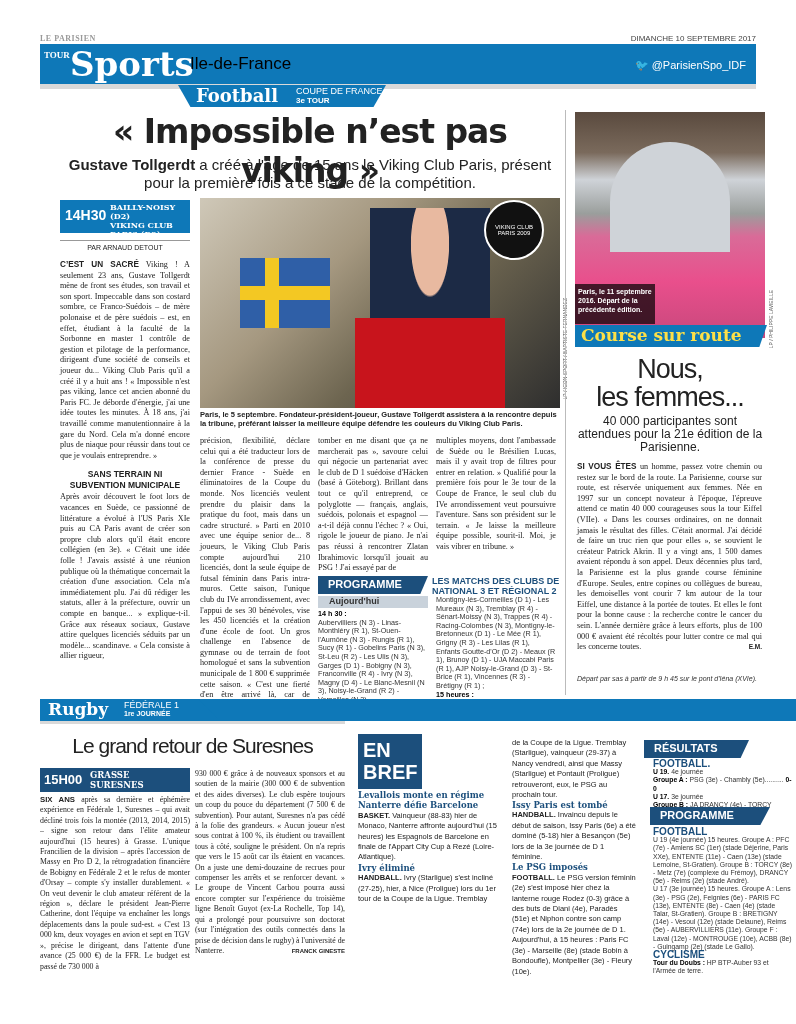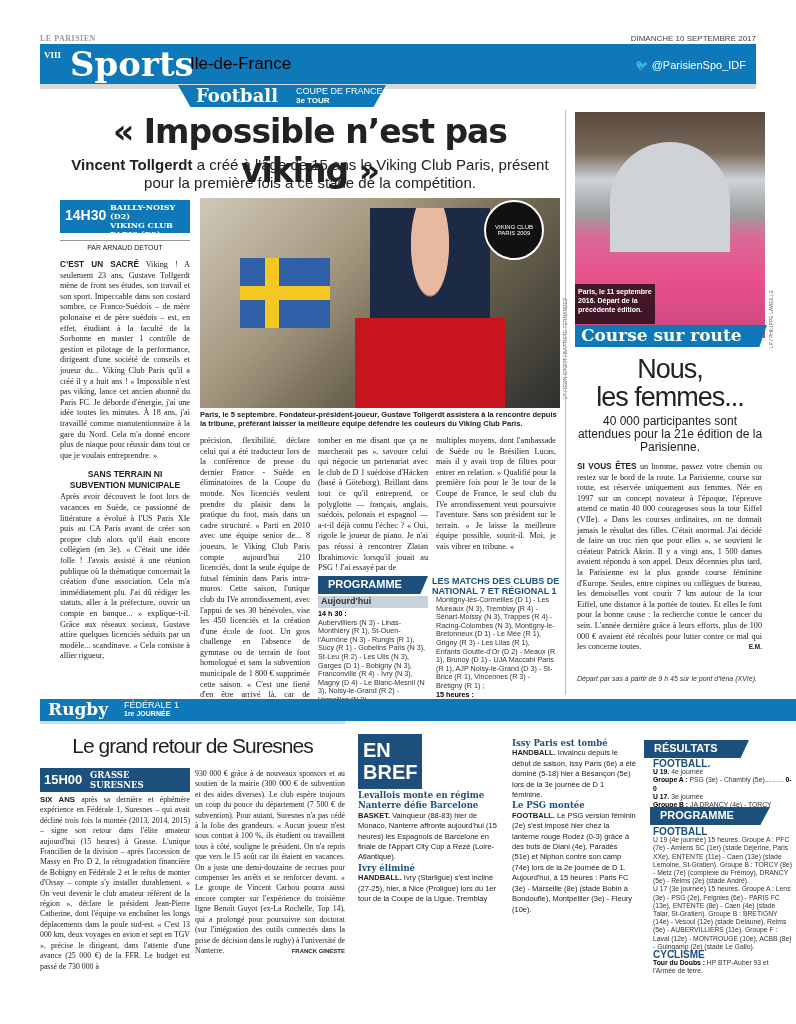--- a/index.html
+++ b/index.html
@@ -33,28 +33,28 @@
 .flag{position:absolute;left:40px;top:60px;width:90px;height:70px;background:#2f5fa7}
 .flag:before{content:"";position:absolute;left:25px;top:0;width:14px;height:70px;background:#f3c823}
 .flag:after{content:"";position:absolute;left:0;top:28px;width:90px;height:14px;background:#f3c823}
 .person{position:absolute;left:170px;top:10px;width:120px;height:200px;background:radial-gradient(ellipse at 50% 18%,#e8b9a0 0,#e8b9a0 22%,transparent 23%),linear-gradient(#1c2a45,#1c2a45)}
 .shirt{position:absolute;left:155px;top:120px;width:150px;height:90px;background:#c8141c}
 .logo{left:484px;top:200px;width:60px;height:60px;border-radius:50%;background:#111;border:2px solid #fff;color:#fff;font-size:6px;text-align:center;padding-top:22px;font-family:"Liberation Sans",sans-serif}
 .cap1{left:200px;top:410px;width:360px;font-size:7.5px;font-weight:bold;font-family:"Liberation Sans",sans-serif;line-height:9px}
 .progbox{left:318px;top:576px;width:110px;height:18px;clip-path:polygon(0 0,100% 0,93% 100%,0 100%)}
 .progbox span{position:absolute;left:10px;top:2px;color:#fff;font-size:11px;font-weight:bold;font-family:"Liberation Sans",sans-serif}
 .progtitle{left:432px;top:576px;font-size:9px;font-weight:bold;color:#1c4f7c;font-family:"Liberation Sans",sans-serif;line-height:10px}
-.aujourd{left:318px;top:596px;width:110px;height:12px;background:#c9d2db;font-size:9px;font-weight:bold;color:#333;padding-left:3px;font-family:"Liberation Sans",sans-serif}
+.aujourd{left:318px;top:596px;width:110px;height:12px;background:#c9d2db;font-size:9px;font-weight:bold;color:#333;padding-left:11px;font-family:"Liberation Sans",sans-serif}
 .prog{font-size:7.2px;line-height:8.6px;font-family:"Liberation Sans",sans-serif;color:#333;position:absolute}
 .prog b{color:#000}
 .photo2{left:575px;top:112px;width:190px;height:226px;background:linear-gradient(180deg,#5a4a3e 0%,#7a6a5c 18%,#cfd3d8 30%,#9a9e9c 45%,#d96b98 55%,#e94f8c 75%,#c8487c 100%)}
 .arch{position:absolute;left:35px;top:30px;width:120px;height:110px;border-radius:60px 60px 0 0;background:#cfd3d8}
 .cap2{left:575px;top:284px;width:80px;height:40px;background:rgba(0,0,0,.7);color:#fff;font-size:7px;font-weight:bold;padding:3px;line-height:9px;font-family:"Liberation Sans",sans-serif}
 .coursetag{left:575px;top:325px;width:192px;height:22px;clip-path:polygon(0 0,100% 0,96% 100%,0 100%)}
-.coursetag span{position:absolute;left:6px;top:0;color:#ffffff;font-size:17px;font-weight:bold;font-family:"DejaVu Serif",serif}
+.coursetag span{position:absolute;left:6px;top:0;color:#fde047;font-size:17px;font-weight:bold;font-family:"DejaVu Serif",serif}
 .credit{font-size:5px;color:#555;writing-mode:vertical-rl;transform:rotate(180deg);font-family:"Liberation Sans",sans-serif}
 .nous{left:575px;top:355px;width:190px;text-align:center;font-size:27px;font-family:"Liberation Sans",sans-serif;line-height:28px;color:#222;letter-spacing:-1px}
 .nousdeck{left:575px;top:415px;width:190px;text-align:center;font-size:12px;font-family:"Liberation Sans",sans-serif;line-height:13px}
 .depart{left:577px;top:675px;font-size:7px;font-style:italic;font-family:"Liberation Sans",sans-serif;color:#333}
 .rugbybar{left:40px;top:699px;width:756px;height:22px}
 .rugbytag{left:40px;top:699px;width:180px;height:22px;clip-path:polygon(0 0,88% 0,100% 100%,0 100%)}
 .rugbytag .t{position:absolute;left:8px;top:0;color:#fff;font-size:17px;font-weight:bold;font-family:"DejaVu Serif",serif}
 .rugbytag .s1{position:absolute;left:84px;top:1px;color:#fff;font-size:9px;font-family:"Liberation Sans",sans-serif}
 .rugbytag .s2{position:absolute;left:84px;top:11px;color:#fff;font-size:7px;font-weight:bold;font-family:"Liberation Sans",sans-serif}
 .rugbyline{left:40px;top:721px;width:305px;height:3px;background:#d9d9d9}
@@ -73,34 +73,34 @@
 .side .sh{font-size:10px;font-weight:bold;color:#1c4f7c}
 .side b{color:#000}
 .vrule{background:#bbb;width:1px}
 </style>
 </head>
 <body>
 
 <div class="abs masthead">LE PARISIEN</div>
 <div class="abs date">DIMANCHE 10 SEPTEMBRE 2017</div>
 <div class="abs banner blue">
-  <span class="page">VIII</span>
+  <span class="page">TOUR</span>
   <span class="sports">Sports</span>
   <span class="region">Ile-de-France</span>
   <span class="tw"><span>🐦</span> <span>@ParisienSpo_IDF</span></span>
 </div>
 <div class="abs greybar"></div>
 <div class="abs ftag blue">
   <span class="t">Football</span>
   <span class="s1">COUPE DE FRANCE</span>
   <span class="s2">3e TOUR</span>
 </div>
 
 <div class="abs headline">« Impossible n’est pas viking »</div>
-<div class="abs deck"><b>Vincent Tollgerdt</b><span> a créé à l'âge de 15 ans le Viking Club Paris, présent pour la première fois à ce stade de la compétition.</span></div>
+<div class="abs deck"><b>Gustave Tollgerdt</b><span> a créé à l'âge de 15 ans le Viking Club Paris, présent pour la première fois à ce stade de la compétition.</span></div>
 <div class="abs timebox blue">
   <span class="tm">14H30</span>
   <div class="teams">
     <div>BAILLY-NOISY (D2)</div>
     <div>VIKING CLUB</div>
     <div>PARIS (D2)</div>
   </div>
 </div>
 <div class="abs byline">PAR ARNAUD DETOUT</div>
 <div class="col" style="left:60px;top:260px;width:130px">
@@ -118,21 +118,21 @@
 <div class="abs logo">VIKING CLUB PARIS 2009</div>
 <div class="abs cap1">Paris, le 5 septembre. Fondateur-président-joueur, Gustave Tollgerdt assistera à la rencontre depuis la tribune, préférant laisser la meilleure équipe défendre les couleurs du Viking Club Paris.</div>
 
 <div class="col" style="left:200px;top:436px;width:110px">précision, flexibilité, déclare celui qui a été traducteur lors de la conférence de presse du dernier France - Suède en éliminatoires de la Coupe du monde. Nos licenciés veulent prendre du plaisir dans la pratique du foot, mais dans un cadre structuré. » Parti en 2010 avec une équipe senior de... 8 joueurs, le Viking Club Paris compte aujourd'hui 210 licenciés, dont la seule équipe de futsal féminin dans Paris intra-muros. Cette saison, l'unique club du IVe arrondissement, avec l'appui de ses 30 bénévoles, vise les 450 licenciés et la création d'une école de foot. Un gros challenge en l'absence de gymnase ou de terrain de foot homologué et sans la subvention municipale de 1 800 € supprimée cette saison. « C'est une fierté d'en être arrivé là, car de nombreux amis m'avaient laissé</div>
 <div class="col" style="left:318px;top:436px;width:110px">tomber en me disant que ça ne marcherait pas », savoure celui qui négocie un partenariat avec le club de D 1 suédoise d'Häcken (basé à Göteborg). Brillant dans tout ce qu'il entreprend, ce polyglotte — français, anglais, suédois, polonais et espagnol — a-t-il déjà connu l'échec ? « Oui, rigole le joueur de piano. Je n'ai pas réussi à rencontrer Zlatan Ibrahimovic lorsqu'il jouait au PSG ! J'ai essayé par de</div>
 <div class="col" style="left:436px;top:436px;width:120px">multiples moyens, dont l'ambassade de Suède ou le Brésilien Lucas, mais il y avait trop de filtres pour entrer en relation. » Qualifié pour la première fois pour le 3e tour de la Coupe de France, le seul club du IVe arrondissement veut poursuivre l'aventure. Sans son président sur le terrain. « Je laisse la meilleure équipe possible, sourit-il. Moi, je vais vibrer en tribune. »</div>
 
 <div class="abs progbox dkblue">
     <span>PROGRAMME</span>
   </div>
-<div class="abs progtitle" style="width:130px">LES MATCHS DES CLUBS DE NATIONAL 7 ET RÉGIONAL 1</div>
+<div class="abs progtitle" style="width:130px">LES MATCHS DES CLUBS DE NATIONAL 3 ET RÉGIONAL 2</div>
 <div class="abs aujourd">Aujourd'hui</div>
 <div class="prog" style="left:318px;top:610px;width:112px">
   <b>14 h 30 :</b><br>
   <span>Aubervilliers (N 3) - Linas-Monthléry (R 1), St-Ouen-l'Aumône (N 3) - Rungis (R 1), Sucy (R 1) - Gobelins Paris (N 3), St-Leu (R 2) - Les Ulis (N 3), Garges (D 1) - Bobigny (N 3), Franconville (R 4) - Ivry (N 3), Magny (D 4) - Le Blanc-Mesnil (N 3), Noisy-le-Grand (R 2) - Versailles (N 3),</span>
 </div>
 <div class="prog" style="left:436px;top:596px;width:120px">
   <span>Montigny-lès-Cormeilles (D 1) - Les Mureaux (N 3), Tremblay (R 4) - Sénart-Moissy (N 3), Trappes (R 4) - Racing-Colombes (N 3), Montigny-le-Bretonneux (D 1) - Le Mée (R 1), Grigny (R 3) - Les Lilas (R 1), Enfants Goutte-d'Or (D 2) - Meaux (R 1), Brunoy (D 1) - UJA Maccabi Paris (R 1), AJP Noisy-le-Grand (D 3) - St-Brice (R 1), Vincennes (R 3) - Brétigny (R 1) ;</span><br>
   <b>15 heures :</b><br>
   <span>Mennecy (D 2) - Noisy-le-Sec (N 3).</span>
 </div>
@@ -186,23 +186,24 @@
   <span style="top:28px">BREF</span>
 </div>
 <div class="brief" style="left:358px;top:790px;width:148px">
   <div class="h">Levallois monte en régime</div>
   <div class="h">Nanterre défie Barcelone</div>
   <div><span class="k">BASKET.</span><span> Vainqueur (88-83) hier de Monaco, Nanterre affronte aujourd'hui (15 heures) les Espagnols de Barcelone en finale de l'Appart City Cup à Rezé (Loire-Atlantique).</span></div>
   <div class="h">Ivry éliminé</div>
   <div style="height:30px;overflow:hidden"><span class="k">HANDBALL.</span><span> Ivry (Starligue) s'est incliné (27-25), hier, à Nice (Proligue) lors du 1er tour de la Coupe de la Ligue. Tremblay (Starligue), vainqueur (29-37) à Nancy vendredi, ainsi que Massy (Starligue) et Pontault (Proligue) retrouveront, eux, le PSG au prochain tour.</span></div>
 </div>
 <div class="brief" style="left:512px;top:738px;width:124px">
+  <div style="height:62px;overflow:hidden">de la Coupe de la Ligue. Tremblay (Starligue), vainqueur (29-37) à Nancy vendredi, ainsi que Massy (Starligue) et Pontault (Proligue) retrouveront, eux, le PSG au prochain tour.</div>
   <div class="h">Issy Paris est tombé</div>
   <div><span class="k">HANDBALL.</span><span> Invaincu depuis le début de saison, Issy Paris (6e) a été dominé (5-18) hier à Besançon (5e) lors de la 3e journée de D 1 féminine.</span></div>
-  <div class="h">Le PSG montée</div>
+  <div class="h">Le PSG imposés</div>
   <div><span class="k">FOOTBALL.</span><span> Le PSG version féminin (2e) s'est imposé hier chez la lanterne rouge Rodez (0-3) grâce à des buts de Diani (4e), Paradès (51e) et Niphon contre son camp (74e) lors de la 2e journée de D 1. Aujourd'hui, à 15 heures : Paris FC (3e) - Marseille (8e) (stade Bobin à Bondoufle), Montpellier (3e) - Fleury (10e).</span></div>
 </div>
 
 <div class="abs sideTag dkblue" style="left:644px;top:740px;width:105px">
     <span>RÉSULTATS</span>
   </div>
 <div class="side" style="left:653px;top:760px;width:140px">
   <div class="sh">FOOTBALL.</div>
   <div><b>U 19.</b><span> 4e journée</span></div>
   <div><b>Groupe A :</b><span> PSG (3e) - Chambly (5e)..........</span> <b>0-0</b></div>

